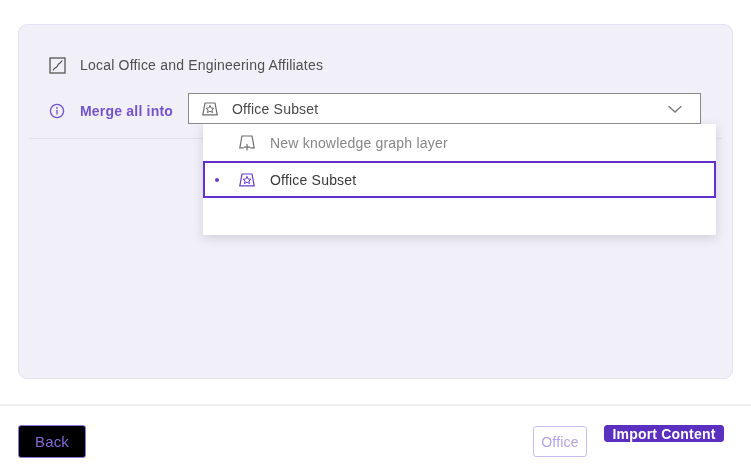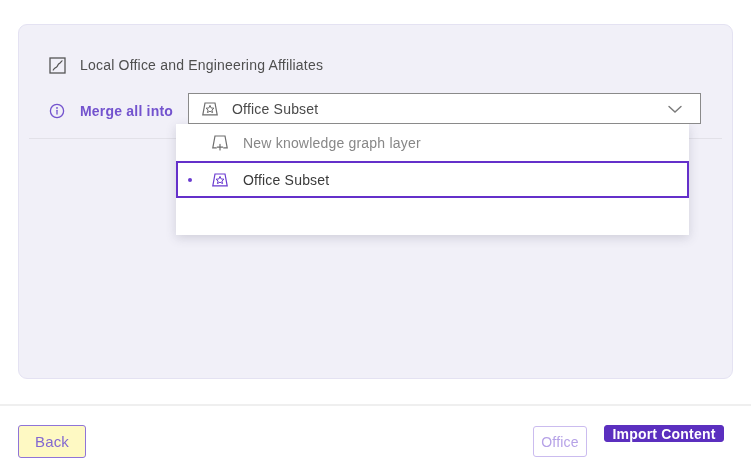--- a/index.html
+++ b/index.html
@@ -72,21 +72,21 @@
     letter-spacing: 0.2px;
   }
   .select .chevron {
     position: absolute;
     right: 18px; top: 11px;
   }
 
   
   .menu {
     position: absolute;
-    left: 157px; top: 99px;
+    left: 184px; top: 99px;
     width: 513px; height: 111px;
     background: #ffffff;
     box-shadow: 0 3px 10px rgba(60,60,90,0.18);
     z-index: 2;
   }
   .option {
     position: relative;
     height: 37px;
     display: flex;
     align-items: center;
@@ -127,21 +127,21 @@
     font-family: "Liberation Sans", "DejaVu Sans", sans-serif;
     letter-spacing: 0.2px;
     cursor: pointer;
     display: flex;
     align-items: center;
     justify-content: center;
   }
   .btn-back {
     left: 18px; top: 425px;
     width: 68px; height: 33px;
-    background: #fef9c3;
+    background: #000000;
     border: 1px solid #8f74d8;
     color: #8368d1;
     font-size: 15px;
   }
   .btn-cancel {
     left: 533px; top: 426px;
     width: 54px; height: 31px;
     background: #ffffff;
     border: 1px solid #cbbcef;
     color: #b6a2e7;

